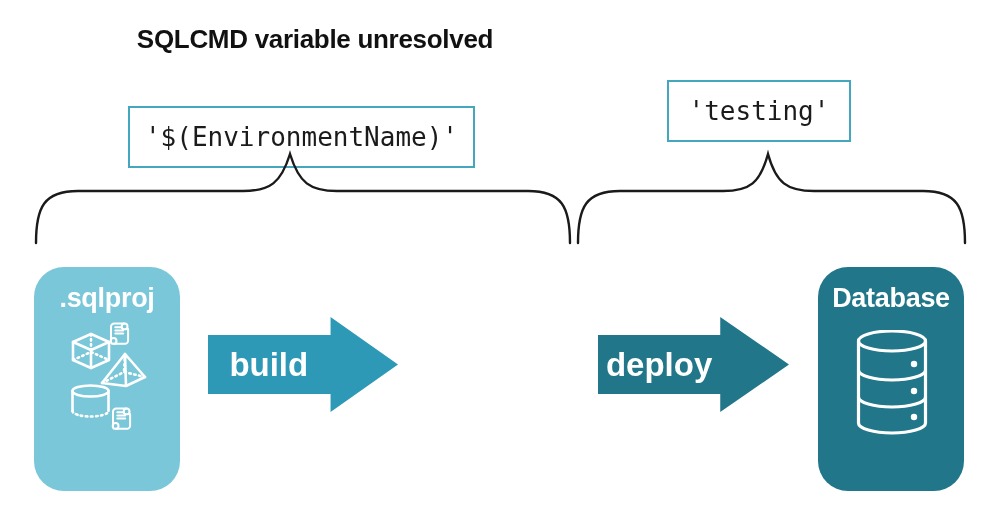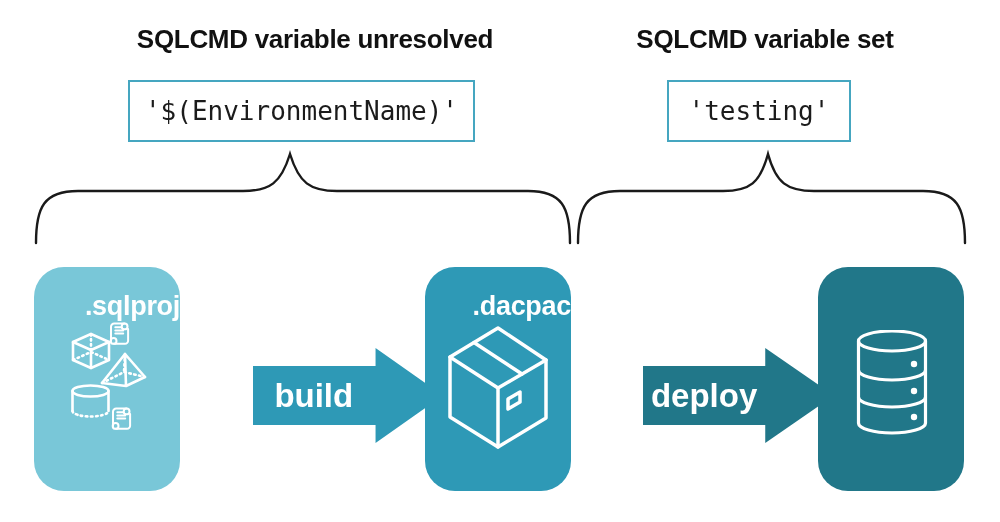--- a/index.html
+++ b/index.html
@@ -33,21 +33,21 @@
     position: absolute;
     top: 80px;
     height: 62px;
     box-sizing: border-box;
     border: 2.5px solid #45a6c0;
     background: #ffffff;
     display: flex;
     align-items: center;
     justify-content: center;
   }
-  #codebox-left  { left: 128px; width: 347px; }
+  #codebox-left  { left: 128px; width: 347px; margin-top: 26px; }
   #codebox-right { left: 667px; width: 184px; }
   .codebox code {
     font-family: "DejaVu Sans Mono", monospace;
     font-size: 26px;
     color: #1b1b1b;
     white-space: nowrap;
   }
 
   .braces {
     position: absolute;
@@ -66,42 +66,41 @@
     position: absolute;
     top: 267px;
     width: 146px;
     height: 224px;
     border-radius: 30px;
   }
   #card-sqlproj  { left: 34px;  background: #79c7d8; }
   #card-dacpac   { left: 425px; background: #2e99b6; }
   #card-database { left: 818px; background: #217789; }
   .card-label {
-    margin-top: 24px;
-    text-align: right;
+    margin-top: 16px;
+    text-align: center;
     font-size: 27px;
     font-weight: bold;
     color: #ffffff;
     letter-spacing: -0.3px;
   }
   .card svg { position: absolute; }
   .icon-stroke {
     fill: none;
     stroke: #ffffff;
     stroke-linecap: round;
     stroke-linejoin: round;
   }
   .dotted { stroke-dasharray: 1.6 3.4; }
 
   .arrow {
     position: absolute;
-    top: 348px;
+    top: 317px;
     height: 95px;
     display: flex;
-    margin-left: 45px;
   }
   #arrow-build {
     left: 208px;
     width: 190px;
     background: #2e99b6;
     clip-path: polygon(0 19%, 64.5% 19%, 64.5% 0, 100% 50%, 64.5% 100%, 64.5% 81%, 0 81%);
   }
   #arrow-deploy {
     left: 598px;
     width: 191px;
@@ -119,21 +118,20 @@
     font-weight: bold;
     color: #ffffff;
   }
 </style>
 </head>
 <body>
 
 <div class="canvas">
 
   <div class="heading" id="heading-left">SQLCMD variable unresolved</div>
-  <div class="heading" id="heading-right">SQLCMD variable set</div>
 
   <div class="codebox" id="codebox-left">
     <code>'$(EnvironmentName)'</code>
   </div>
   <div class="codebox" id="codebox-right">
     <code>'testing'</code>
   </div>
 
   <svg class="braces" viewBox="0 0 1000 522">
     <path d="M 36,243 C 36,207 44,191 78,191 L 243,191 C 270,191 281,183 290,154
@@ -176,37 +174,27 @@
         <path d="M17.6,2.5 H7.2 A3.2,3.2 0 0 0 4,5.7 V19.9 M6.9,22.8 H18 A3.1,3.1 0 0 0 21.1,19.7 V8"></path>
         <path d="M8.3,6.3 H14.6 M8.3,9.4 H16.2 M8.3,12.5 H16.2"></path>
       </g>
     </svg>
   </div>
 
   <div class="arrow" id="arrow-build">
     <div class="arrow-label">build</div>
   </div>
 
-  <div class="card" id="card-dacpac">
-    <div class="card-label">.dacpac</div>
-    <svg style="left:21px; top:56px;" width="104" height="127" viewBox="0 0 104 127">
-      <g class="icon-stroke" stroke-width="3.5">
-        <path d="M52,5 L100,37 L100,95 L52,124 L4,94 L4,34 Z"></path>
-        <path d="M4,34 L52,65 L100,37 M52,65 L52,124"></path>
-        <path d="M28,19.5 L76,51"></path>
-        <path d="M62,76 L74,69 L74,79 L62,86 Z"></path>
-      </g>
-    </svg>
-  </div>
 
   <div class="arrow" id="arrow-deploy">
     <div class="arrow-label">deploy</div>
   </div>
 
   <div class="card" id="card-database">
+    <div class="card-label">Database</div>
     <svg style="left:37px; top:63px;" width="74" height="105" viewBox="0 0 74 105">
       <g class="icon-stroke" stroke-width="3.2">
         <ellipse cx="37" cy="11" rx="33.5" ry="10"></ellipse>
         <path d="M3.5,11 V93 M70.5,11 V93"></path>
         <path d="M3.5,93 A33.5,10 0 0 0 70.5,93"></path>
         <path d="M3.5,40 A33.5,10 0 0 0 70.5,40"></path>
         <path d="M3.5,67 A33.5,10 0 0 0 70.5,67"></path>
       </g>
       <g fill="#ffffff">
         <circle cx="59" cy="34" r="3.2"></circle>

